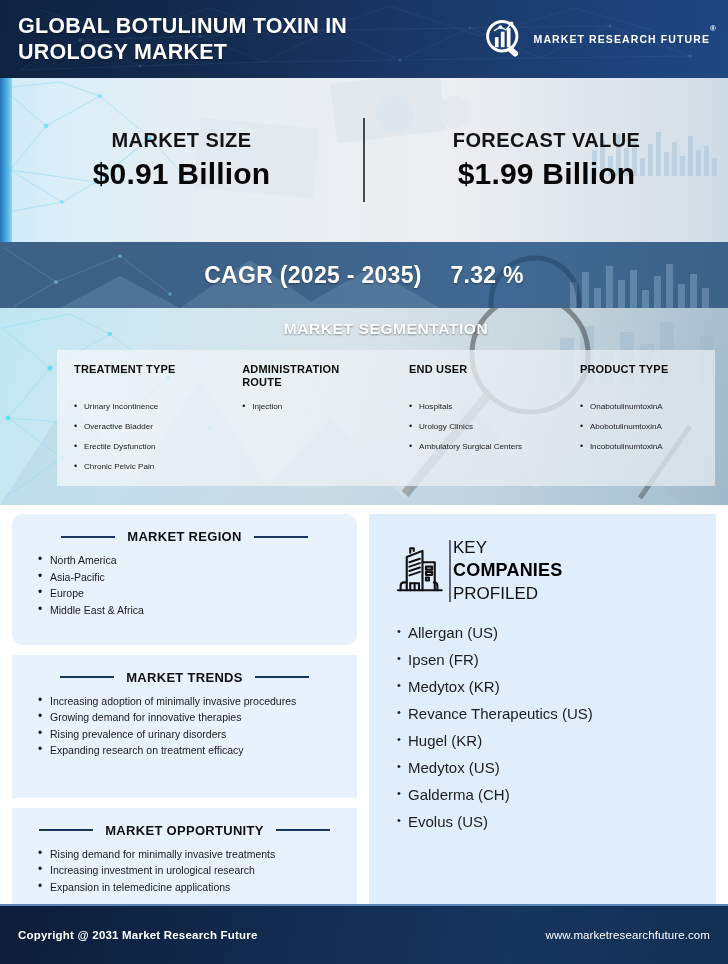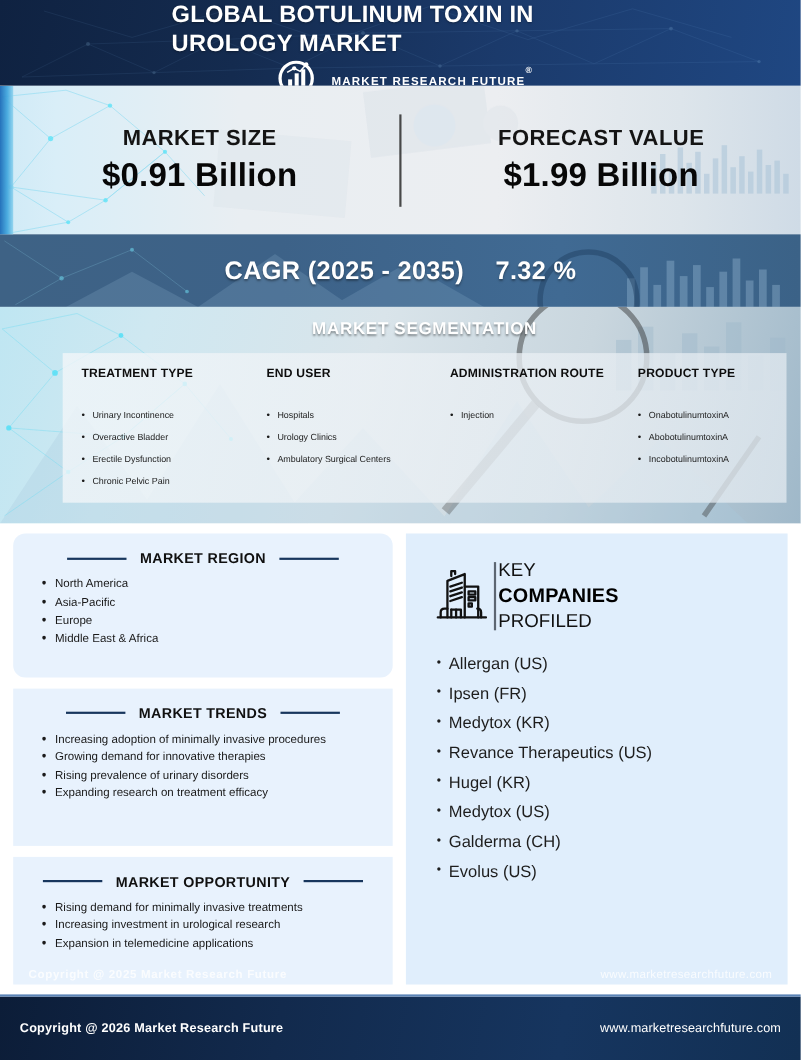--- a/index.html
+++ b/index.html
@@ -13,21 +13,20 @@
   .page{position:relative;width:728px;height:964px;overflow:hidden;}
 
   
   .header{
     position:relative;
     height:78px;
     background:linear-gradient(100deg,#0f2241 0%,#142b4f 30%,#1b3a6b 62%,#1f4782 100%);
     display:flex;align-items:center;justify-content:space-between;
     padding:0 14px 0 18px;box-sizing:border-box;
     overflow:hidden;
-    flex-direction:column;
   }
   .header .hdr-net{
     position:absolute;inset:0;opacity:.30;pointer-events:none;
   }
   .hdr-title{
     position:relative;z-index:2;
     color:#ffffff;
     font-size:21.5px;line-height:26px;
     font-weight:bold;
     letter-spacing:.2px;
@@ -43,21 +42,21 @@
   .logo-text{
     color:#ffffff;font-size:10.5px;font-weight:bold;
     letter-spacing:1.1px;white-space:nowrap;position:relative;
   }
   .logo-reg{
     position:absolute;top:-9px;right:-7px;font-size:8px;font-weight:bold;
   }
 
   
   .hero{
-    position:relative;height:135px;overflow:hidden;
+    position:relative;height:164px;overflow:hidden;
     background:linear-gradient(90deg,#cfeaf6 0%,#d9eef8 7%,#e9eef2 30%,#eceef1 62%,#dde5eb 85%,#cfdbe6 100%);
   }
   .hero .texture,.seg .texture,.cagr .texture{
     position:absolute;inset:0;pointer-events:none;
   }
   .hero-inner{
     position:relative;z-index:3;height:100%;
     display:flex;align-items:center;
   }
   .hero-col{flex:1;text-align:center;}
@@ -396,31 +395,31 @@
       <div class="seg-col">
         <div class="seg-col-h">TREATMENT TYPE</div>
         <ul>
           <li>Urinary Incontinence</li>
           <li>Overactive Bladder</li>
           <li>Erectile Dysfunction</li>
           <li>Chronic Pelvic Pain</li>
         </ul>
       </div>
       <div class="seg-col">
+        <div class="seg-col-h">ADMINISTRATION ROUTE</div>
+        <ul>
+          <li>Injection</li>
+        </ul>
+      </div>
+      <div class="seg-col">
         <div class="seg-col-h">END USER</div>
         <ul>
           <li>Hospitals</li>
           <li>Urology Clinics</li>
           <li>Ambulatory Surgical Centers</li>
-        </ul>
-      </div>
-      <div class="seg-col">
-        <div class="seg-col-h">ADMINISTRATION ROUTE</div>
-        <ul>
-          <li>Injection</li>
         </ul>
       </div>
       <div class="seg-col">
         <div class="seg-col-h">PRODUCT TYPE</div>
         <ul>
           <li>OnabotulinumtoxinA</li>
           <li>AbobotulinumtoxinA</li>
           <li>IncobotulinumtoxinA</li>
         </ul>
       </div>
@@ -515,17 +514,17 @@
           <li>Galderma (CH)</li>
           <li>Evolus (US)</li>
         </ul>
         <div class="wm wm-right">www.marketresearchfuture.com</div>
       </div>
     </div>
 
   </div>
 
   <div class="footer">
-    <div class="footer-txt">Copyright @ 2026 Market Research Future</div>
+    <div class="footer-txt">Copyright @ 2031 Market Research Future</div>
     <div class="footer-url">www.marketresearchfuture.com</div>
   </div>
 
 </div>
 
 </body></html>

